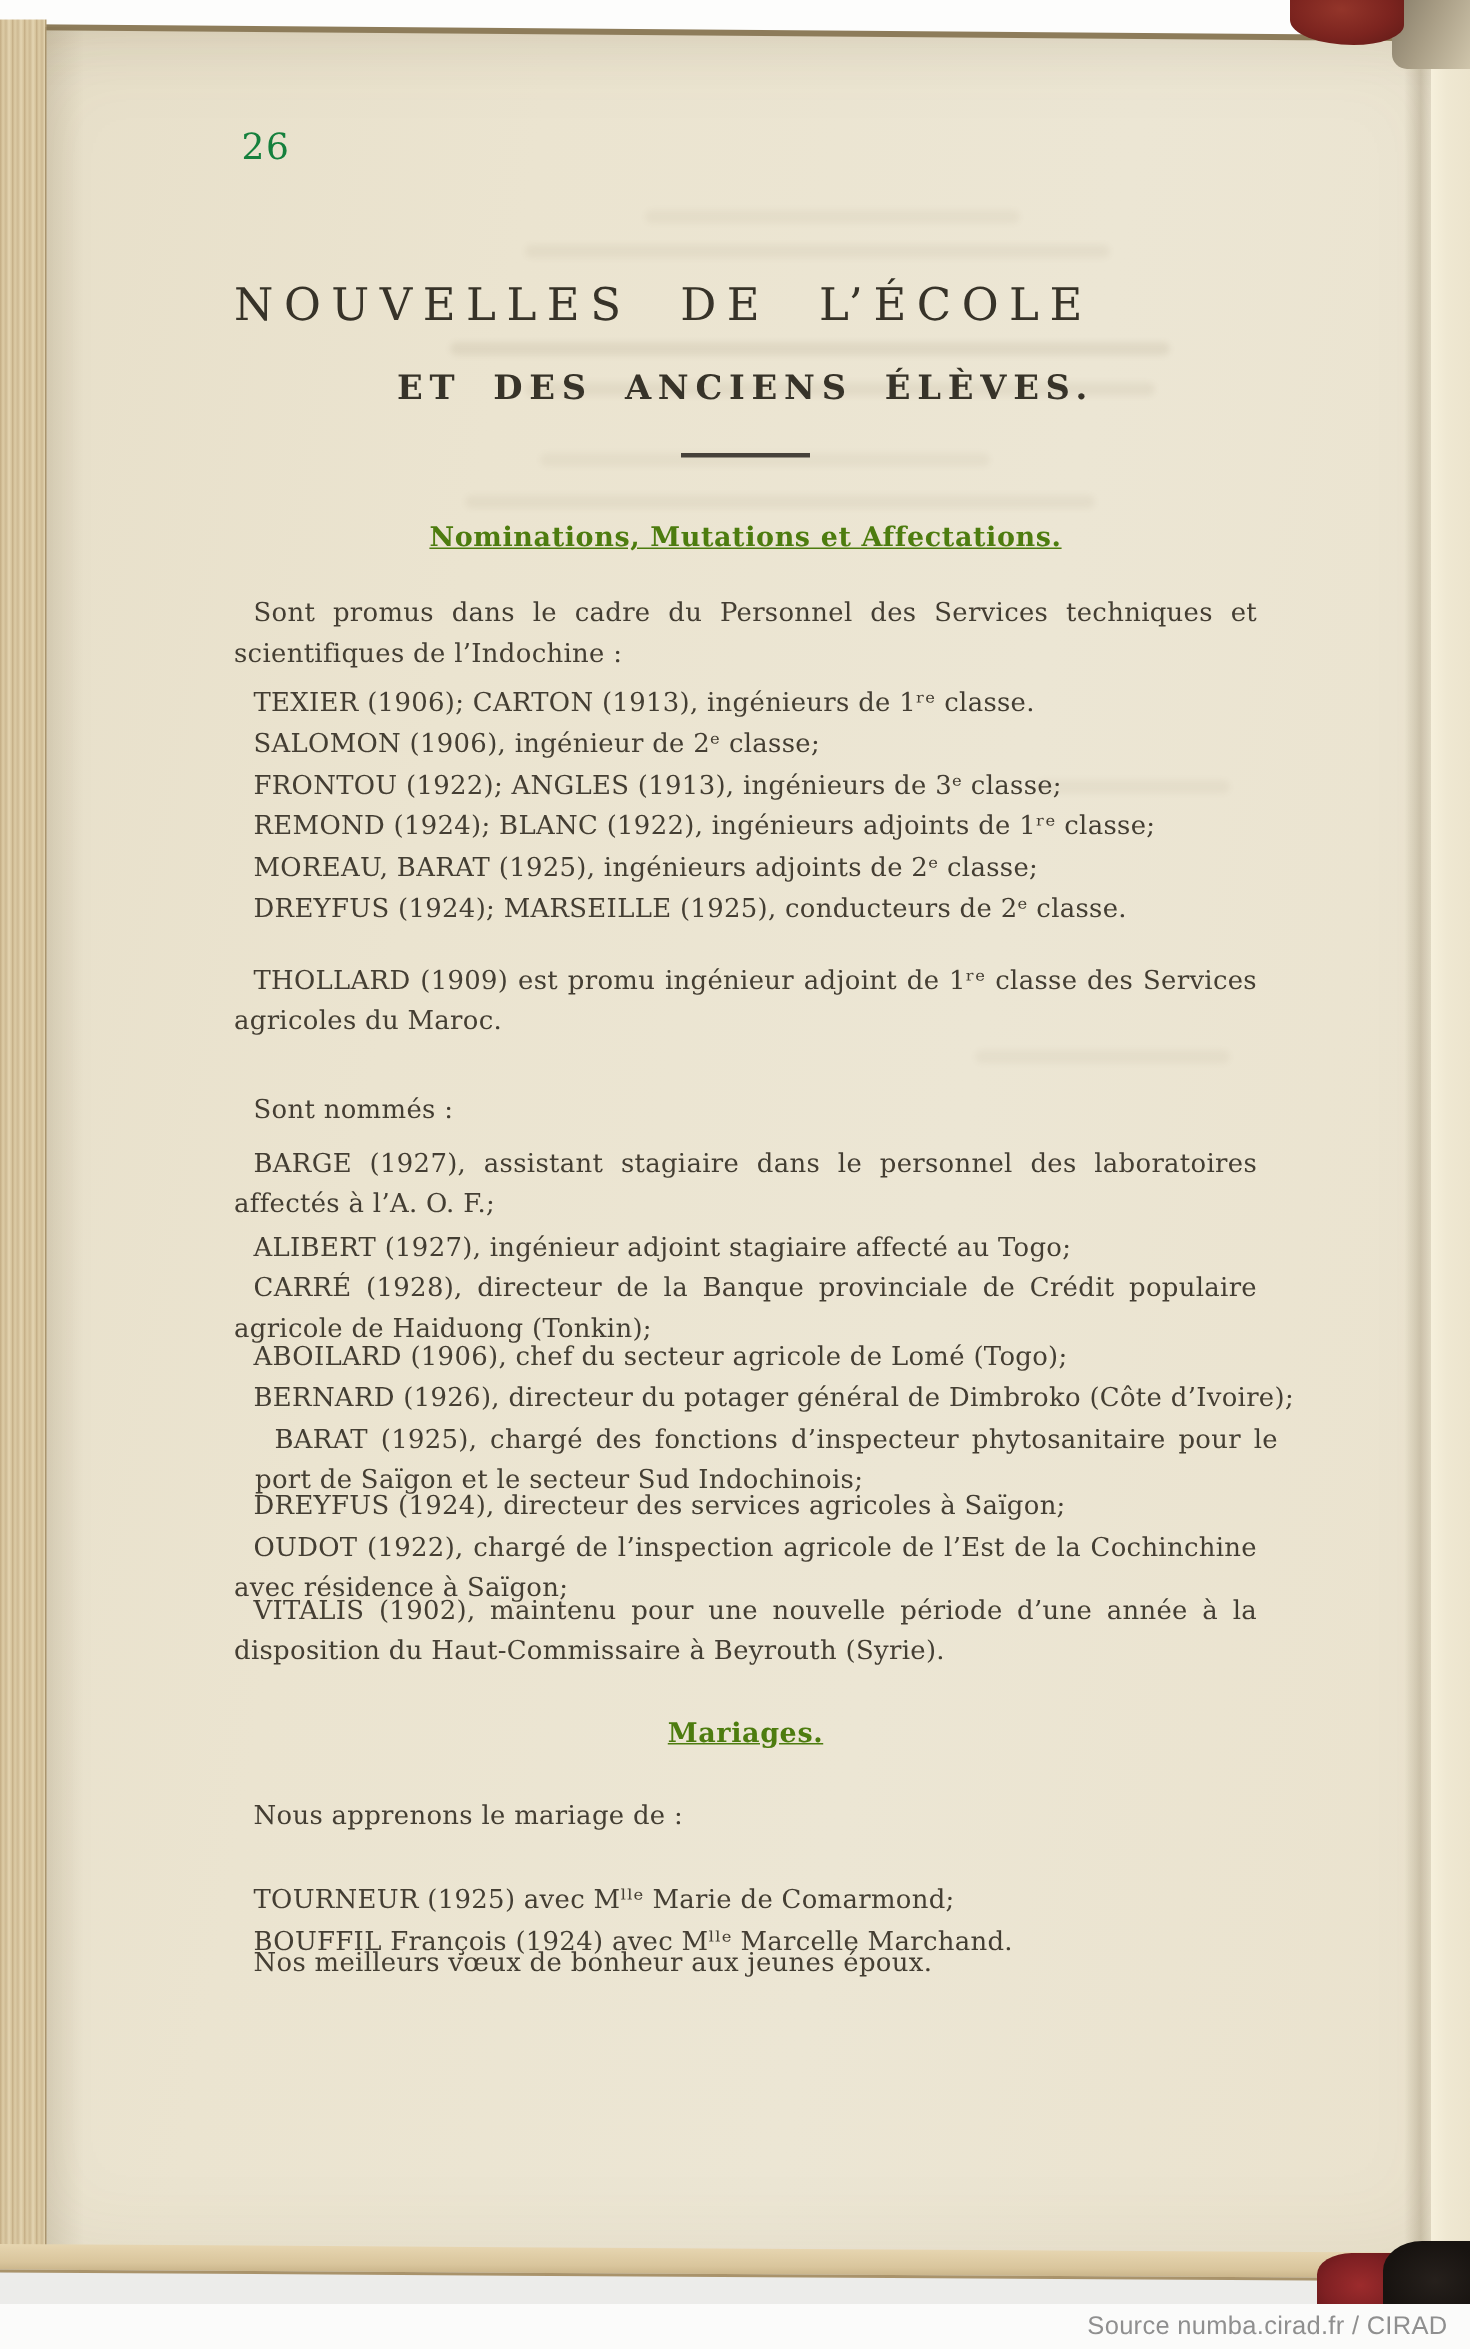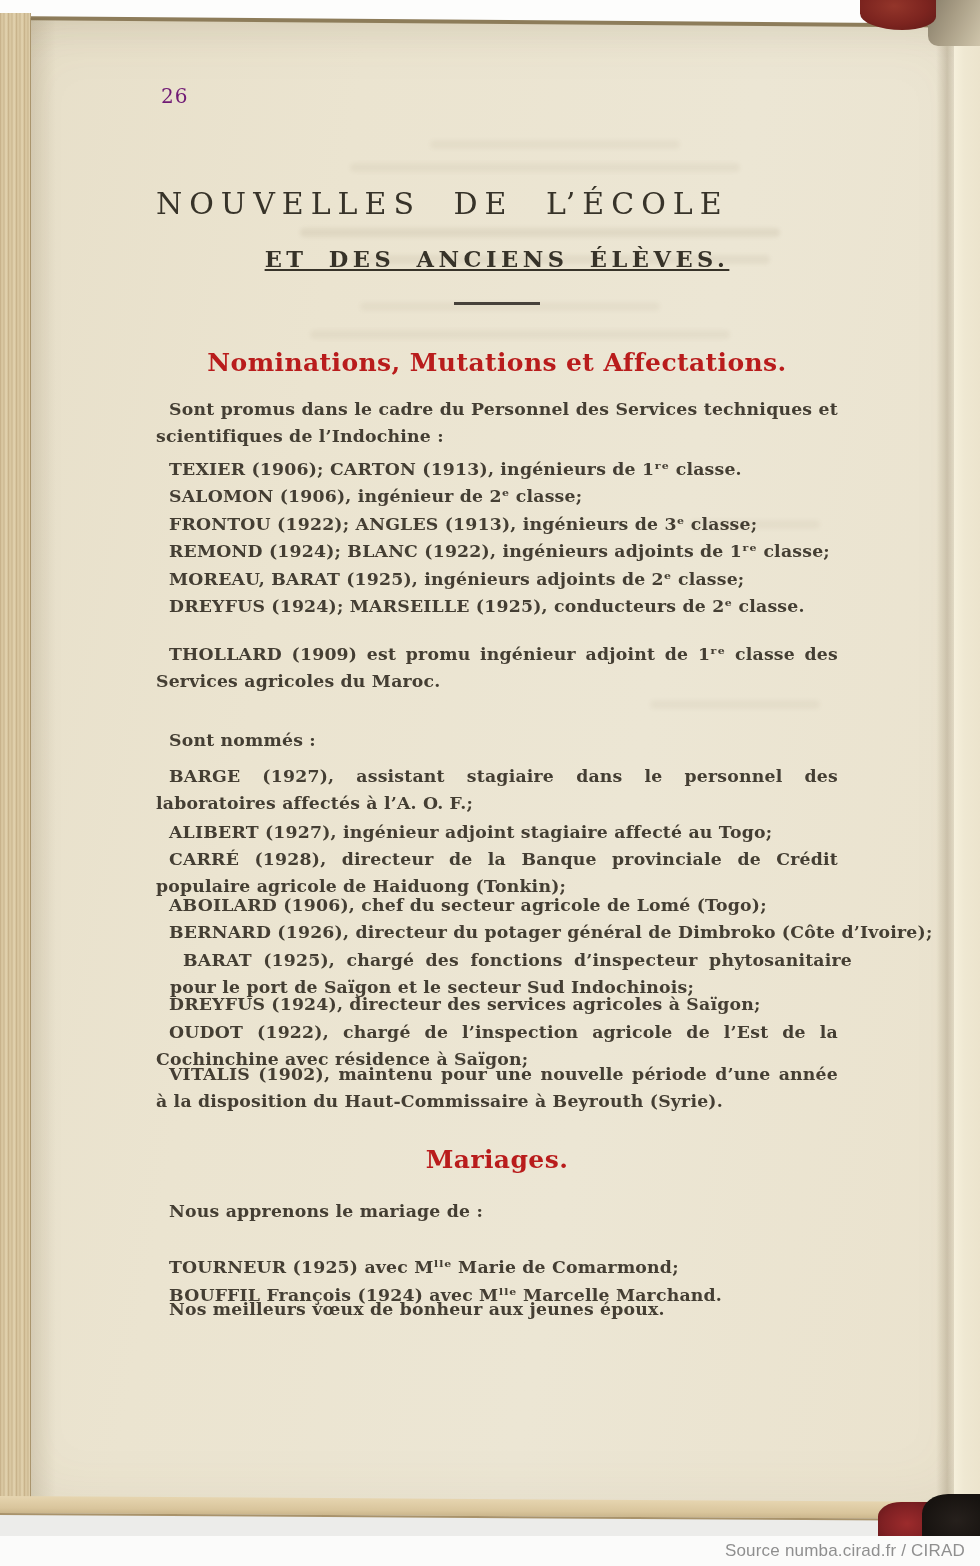--- a/index.html
+++ b/index.html
@@ -70,44 +70,45 @@
     border-radius:45% 0 0 0;
   }
   
   .ghost{
     position:absolute;height:9px;border-radius:5px;background:#6b5a39;
     filter:blur(2px);pointer-events:none;
   }
   
   .ink{color:#443e33;}
   .abs{position:absolute;}
-  .content-col{left:156px;width:682px;font-weight:bold;}
+  .content-col{left:156px;width:682px;}
   .body-text{
     font-size:17.3px;line-height:27px;letter-spacing:0.2px;
     text-align:justify;
   }
   .indent{text-indent:13px;}
   .single{text-align:left;white-space:nowrap;}
   #page-number{
-    left:161px;top:84px;font-size:20px;color:#701a75;letter-spacing:1px;
+    left:161px;top:84px;font-size:24px;color:#15803d;letter-spacing:1px;
   }
   #main-title{
     top:186px;font-size:30px;color:#373329;
     letter-spacing:7px;word-spacing:16px;font-weight:500;
   }
   #sub-title{
     top:246px;text-align:center;font-size:22.5px;color:#373329;
-    letter-spacing:4.5px;word-spacing:9px;font-weight:600;text-decoration:underline;
+    letter-spacing:4.5px;word-spacing:9px;font-weight:600;
   }
   #title-rule{
     left:454px;top:302px;width:86px;height:2.5px;background:#46413a;
   }
   .section-heading{
-    text-align:center;font-size:25px;font-weight:bold;color:#b91c1c;
+    text-align:center;font-size:18px;font-weight:bold;color:#4d7c0f;
     letter-spacing:0.4px;
+    text-decoration:underline;
   }
   #nominations-heading{top:348px;}
   #mariages-heading{top:1145px;}
   #promotions-list{top:456px;line-height:27.4px;}
   #promotions-list .promo-line{text-indent:13px;}
   .footer-bar{
     position:absolute;left:0;top:1536px;width:980px;height:44px;
     background:#fbfbfa;
   }
   .footer-bar .credit{

